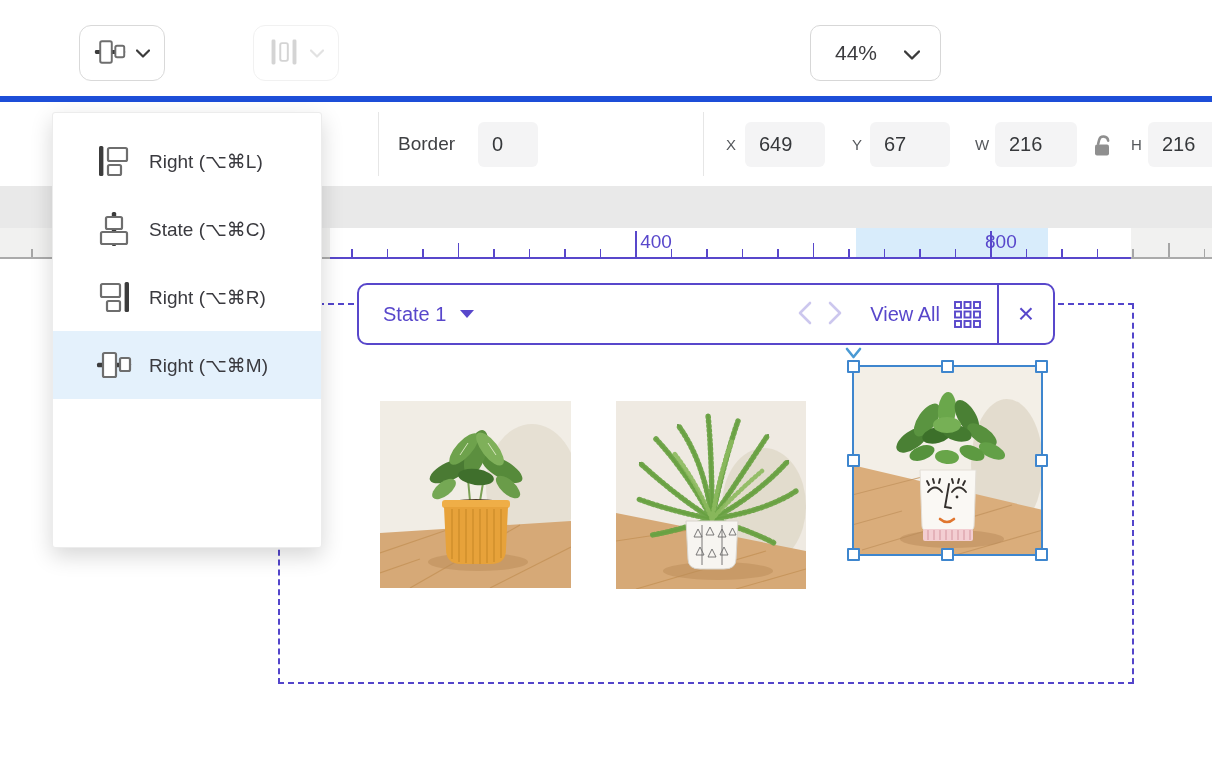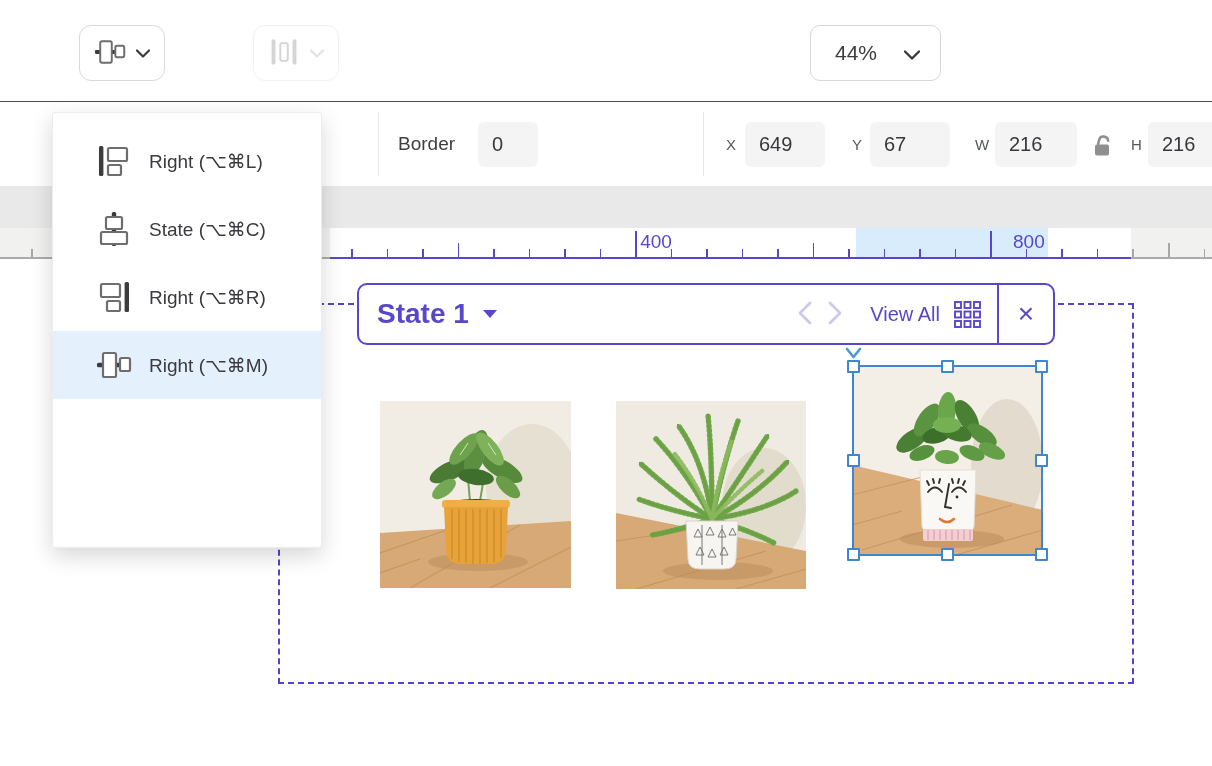--- a/index.html
+++ b/index.html
@@ -2,21 +2,21 @@
 <html><head>
 <meta charset="utf-8">
 <style>
   * { margin:0; padding:0; box-sizing:border-box; }
   html,body { width:1212px; height:766px; overflow:hidden; background:#fff;
     font-family:"Liberation Sans","DejaVu Sans",sans-serif; }
   .stage { position:absolute; inset:0; width:1212px; height:766px; }
 
   
   .topbar { position:absolute; left:0; top:0; width:1212px; height:102px; background:#fff;
-    border-bottom:1px solid #1d4ed8; }
+    border-bottom:6px solid #1d4ed8; }
   .tb-btn { position:absolute; display:flex; align-items:center; justify-content:center; gap:10px;
     background:#fff; border:1px solid #d9d9d9; border-radius:12px; cursor:pointer; }
   .align-btn { left:79px; top:25px; width:86px; height:56px; }
   .distribute-btn { left:253px; top:25px; width:86px; height:56px; border-color:#f1f1f1; }
   .zoom-select { left:810px; top:25px; width:131px; height:56px; border-radius:10px;
     border:1.5px solid #d7d7d7; justify-content:space-between; padding:0 20px 0 24px; }
   .zoom-select span { font-size:21px; color:#3c3c3f; }
 
   
   .propsbar { position:absolute; left:0; top:102px; width:1000px; height:84px; background:#fff; }
@@ -44,21 +44,21 @@
   .baseline { position:absolute; bottom:0; height:2px; }
   .tick { position:absolute; bottom:2px; width:1.5px; }
   .rlabel { position:absolute; top:3px; font-size:19px; color:#5847cb; z-index:3; }
 
   
   .canvas { position:absolute; left:0; top:259px; width:1212px; height:507px; background:#fff; }
   .dashed-box { position:absolute; left:278px; top:44px; width:856px; height:381px;
     border:2px dashed #5345cb; }
   .state-bar { position:absolute; left:357px; top:24px; width:698px; height:62px; background:#fff;
     border:2px solid #5847cb; border-radius:10px; display:flex; align-items:center; z-index:3; }
-  .state-label { font-size:28px; color:#5847cb; margin-left:18px; cursor:pointer;font-weight:bold; }
+  .state-label { font-size:20px; color:#5847cb; margin-left:24px; cursor:pointer; }
   .state-caret { margin-left:14px; cursor:pointer; }
   .nav-chevron { background:none; border:none; cursor:pointer; height:40px; display:flex;
     align-items:center; }
   .viewall { font-size:20px; color:#5847cb; margin-left:26px; cursor:pointer; }
   .grid-btn { background:none; border:none; margin-left:14px; cursor:pointer; display:flex; }
   .bar-div { width:2px; height:58px; background:#5847cb; margin-left:16px; }
   .close-btn { width:54px; height:58px; background:none; border:none; cursor:pointer;
     font-size:28px; color:#5847cb; font-weight:300; line-height:1; }
 
   .plant { position:absolute; cursor:pointer; }
@@ -222,21 +222,21 @@
         <div class="tick" style="left: 919.36px; height: 8px; background: rgb(88, 71, 203);"></div>
         <div class="tick" style="left: 954.88px; height: 8px; background: rgb(88, 71, 203);"></div>
         <div class="tick" style="left: 990.4px; height: 26px; background: rgb(88, 71, 203);"></div>
         <div class="tick" style="left: 1025.92px; height: 8px; background: rgb(88, 71, 203);"></div>
         <div class="tick" style="left: 1061.44px; height: 8px; background: rgb(88, 71, 203);"></div>
         <div class="tick" style="left: 1096.96px; height: 8px; background: rgb(88, 71, 203);"></div>
         <div class="tick" style="left: 1132.48px; height: 8px; background: rgb(166, 166, 166);"></div>
         <div class="tick" style="left: 1168px; height: 14px; background: rgb(166, 166, 166);"></div>
         <div class="tick" style="left: 1203.52px; height: 8px; background: rgb(166, 166, 166);"></div>
         <div class="rlabel" style="left: 640.2px; text-align: center;">400</div>
-        <div class="rlabel" style="left: 1013px;">800</div>
+        <div class="rlabel" style="left: 985px;">800</div>
       </div>
   </div>
 
   <div class="canvas">
 
     <div class="dashed-box"></div>
 
     <div class="state-bar">
       <span class="state-label">State 1</span>
       <span class="state-caret">

